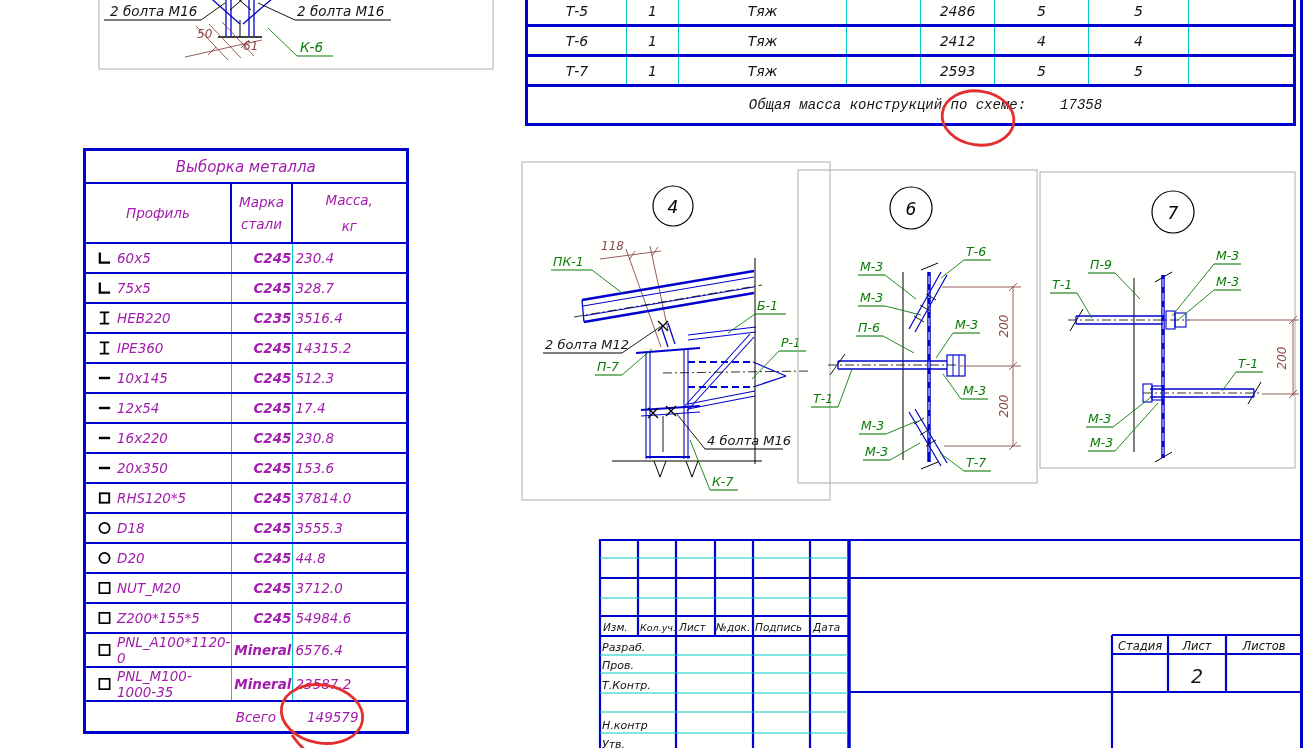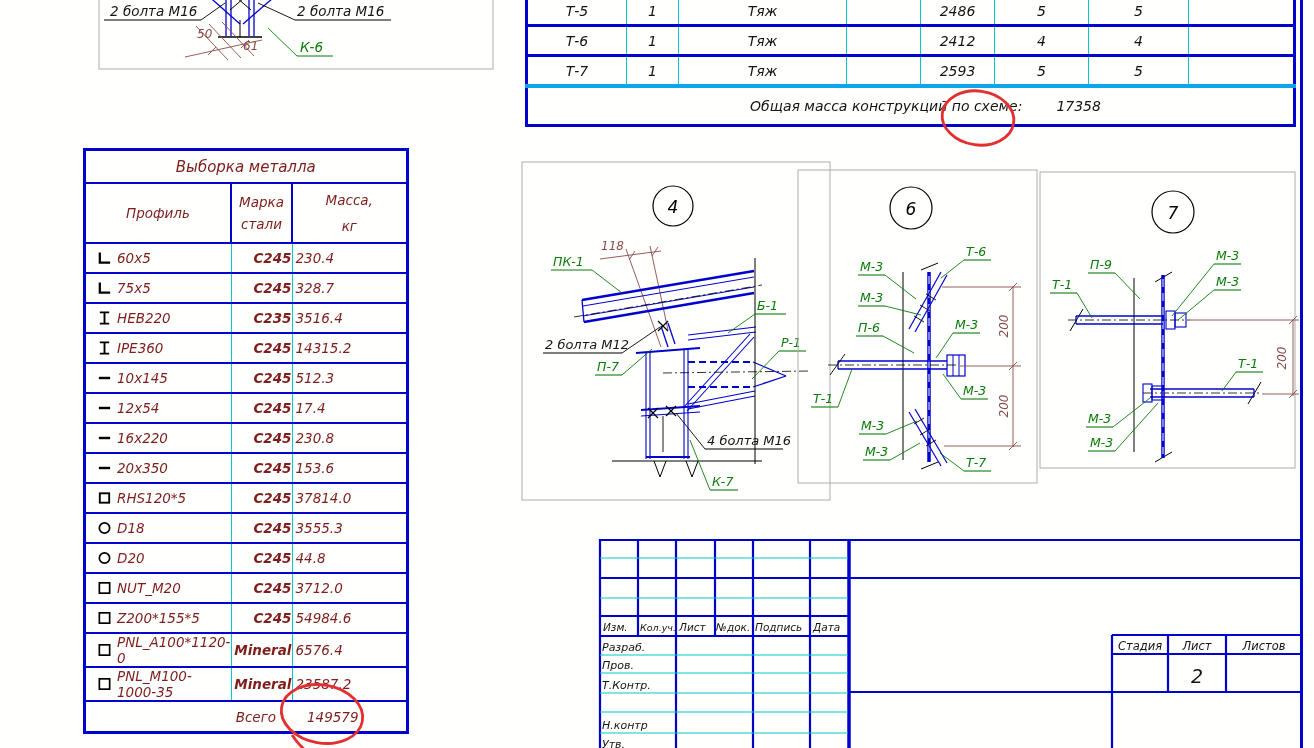--- a/index.html
+++ b/index.html
@@ -6,26 +6,26 @@
   #sheet{position:relative;width:1314px;height:748px;overflow:hidden;background:#fffffd;
          font-family:"DejaVu Sans",sans-serif;}
   .abs{position:absolute;}
   svg text{font-family:"DejaVu Sans",sans-serif;font-style:italic;}
   
   table{border-collapse:collapse;table-layout:fixed;}
   .tt{position:absolute;left:525px;top:-3px;border-left:3px solid #0003CE;border-right:3px solid #0003CE;}
   .tt td{border-right:1px solid #00C9C9;border-bottom:3px solid #0003CE;text-align:center;
          font:italic 14px "DejaVu Sans",sans-serif;color:#141414;height:27px;padding:0;overflow:hidden;}
   .tt td.last{border-right:none;}
-  .tt .foot td{border-top:4px solid #0ea5e9;height:36px;border-right:none;}
+  .tt .foot td{border-top:2px solid #0ea5e9;height:36px;border-right:none;font-family:Liberation Mono, monospace;}
   .tt .footwrap{display:flex;justify-content:center;align-items:center;margin-left:30px;}
   .tt .footwrap .val{margin-left:34px;}
   
   .mt{position:absolute;left:83px;top:148px;border:3px solid #0003CE;}
-  .mt td{font:italic 13.5px "DejaVu Sans",sans-serif;color:#7f1d1d;padding:0;overflow:hidden;}
+  .mt td{font:italic 13.5px "DejaVu Sans",sans-serif;color:#a21caf;padding:0;overflow:hidden;}
   .mt .title td{height:31px;text-align:center;font-size:15px;border-bottom:2px solid #0003CE;}
   .mt .hdr td{height:58px;text-align:center;border-bottom:2px solid #0003CE;border-right:2px solid #0003CE;}
   .mt .hdr td.last{border-right:none;}
   .mt .r td{height:28px;border-bottom:2px solid #0003CE;border-right:1px solid #00C9C9;}
   .mt .r td.last{border-right:none;}
   .mt .r .pcell{display:flex;align-items:center;gap:5px;padding-left:11px;}
   .mt .r .steel{text-align:right;font-weight:bold;}
   .mt .r .mass{padding-left:3px;}
   .mt .foot td{height:29px;border-top:2px solid #0003CE;}
   .mt .foot .lab{text-align:right;padding-right:16px;}

